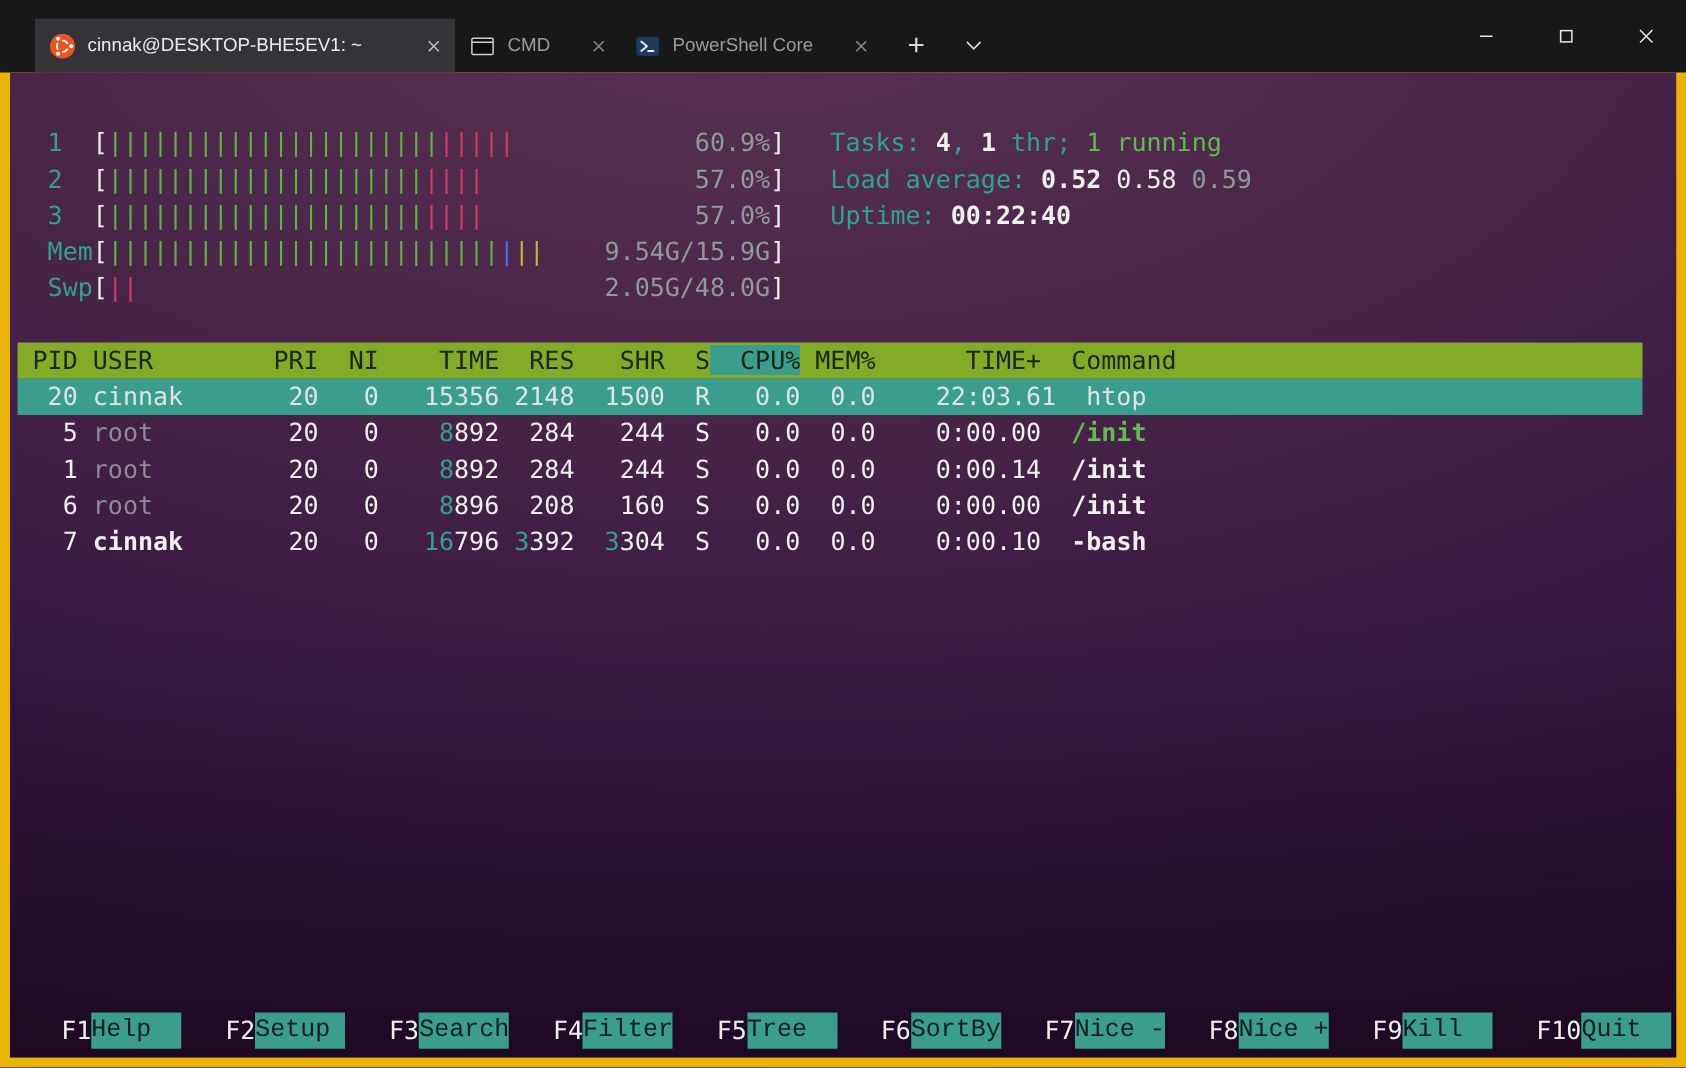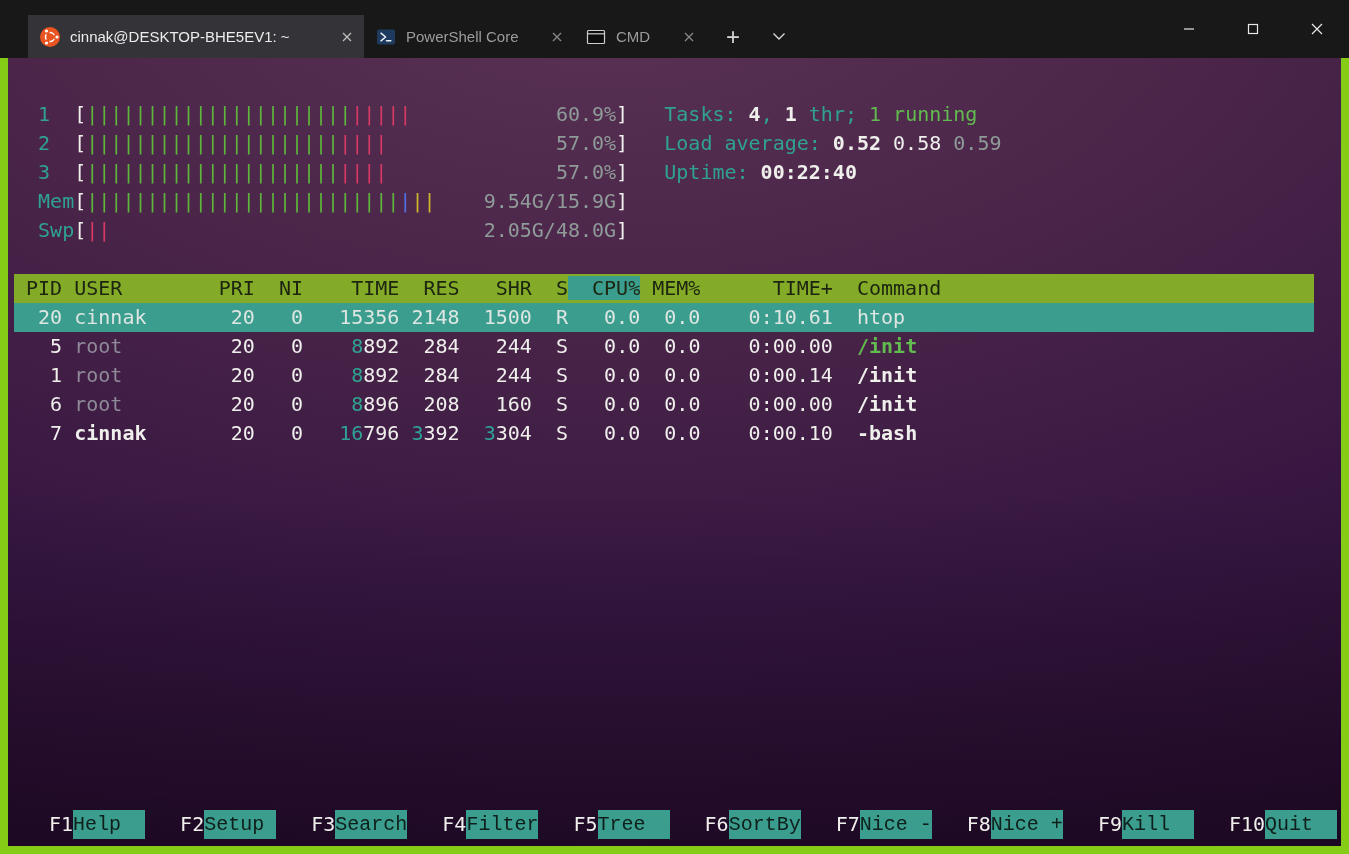--- a/index.html
+++ b/index.html
@@ -1,16 +1,16 @@
 <!DOCTYPE html>
 <html style="--teal: #2fa293; --teal_bg: #3a9d8d; --green: #5db53c; --green_text: #61bb4e; --red: #d53a64; --blue: #4f6fe3; --yellow: #cdb62c; --white: #efefec; --dim: #8f9b98; --dim_user: #8f8a99; --header_bg: #83ab28; --header_text: #1d2410; --sel_text: #dde6e2; --bar_label_text: #0f1f1b; --bg_top: #5a3355; --bg_mid: #371741; --bg_bottom: #260c2d;"><head>
 <meta charset="utf-8">
 <style>
   html,body{margin:0;padding:0;background:#0e0a10;}
-  .window{position:relative;width:1349px;height:854px;background:#84cc16;overflow:hidden;
+  .window{position:relative;width:1349px;height:854px;background:#eab308;overflow:hidden;
           font-family:"Liberation Sans",sans-serif;}
   
   .titlebar{position:absolute;top:0;left:0;right:0;height:58px;background:#181818;display:flex;}
   .tabs{display:flex;align-items:flex-end;padding-left:28px;height:58px;}
   .tab{height:43px;display:flex;align-items:center;gap:10px;padding:0 12px;
        color:#9c9c9c;font-size:15px;cursor:default;}
   .tab.active{background:#333338;color:#ececec;}
   .tab-w1{width:312px;}
   .tab-w2{width:186px;}
   .tab-w3{width:108px;}
@@ -69,38 +69,38 @@
           <circle cx="17" cy="10" r="1.6" fill="#fff"></circle>
           <circle cx="6.5" cy="16" r="1.6" fill="#fff"></circle>
           <circle cx="6.5" cy="4" r="1.6" fill="#fff"></circle>
         </svg>
         <span class="tabtitle">cinnak@DESKTOP-BHE5EV1: ~</span>
         <svg class="tabclose" width="10" height="10" viewBox="0 0 10 10">
           <path d="M1 1 L9 9 M9 1 L1 9" stroke="#d8d8d8" stroke-width="1.3"></path>
         </svg>
       </div>
 
+      <div class="tab tab-w3">
+        <svg class="tabicon" width="20" height="20" viewBox="0 0 20 20">
+          <rect x="1.5" y="3.5" width="17" height="13" rx="1" fill="#0c0c0c" stroke="#cfcfcf" stroke-width="1.2"></rect>
+          <line x1="1.5" y1="6.8" x2="18.5" y2="6.8" stroke="#cfcfcf" stroke-width="1.2"></line>
+        </svg>
+        <span class="tabtitle">CMD</span>
+        <svg class="tabclose" width="10" height="10" viewBox="0 0 10 10">
+          <path d="M1 1 L9 9 M9 1 L1 9" stroke="#9c9c9c" stroke-width="1.3"></path>
+        </svg>
+      </div>
+
       <div class="tab tab-w2">
         <svg class="tabicon" width="20" height="20" viewBox="0 0 20 20">
           <rect x="1" y="2.5" width="18" height="15" rx="2" fill="#1e3a5f"></rect>
           <path d="M5 6.2 L9.6 10 L5 13.8" fill="none" stroke="#e8eef5" stroke-width="1.5" stroke-linecap="round" stroke-linejoin="round"></path>
           <line x1="10.5" y1="13.8" x2="14.8" y2="13.8" stroke="#e8eef5" stroke-width="1.5" stroke-linecap="round"></line>
         </svg>
         <span class="tabtitle">PowerShell Core</span>
-        <svg class="tabclose" width="10" height="10" viewBox="0 0 10 10">
-          <path d="M1 1 L9 9 M9 1 L1 9" stroke="#9c9c9c" stroke-width="1.3"></path>
-        </svg>
-      </div>
-
-      <div class="tab tab-w3">
-        <svg class="tabicon" width="20" height="20" viewBox="0 0 20 20">
-          <rect x="1.5" y="3.5" width="17" height="13" rx="1" fill="#0c0c0c" stroke="#cfcfcf" stroke-width="1.2"></rect>
-          <line x1="1.5" y1="6.8" x2="18.5" y2="6.8" stroke="#cfcfcf" stroke-width="1.2"></line>
-        </svg>
-        <span class="tabtitle">CMD</span>
         <svg class="tabclose" width="10" height="10" viewBox="0 0 10 10">
           <path d="M1 1 L9 9 M9 1 L1 9" stroke="#9c9c9c" stroke-width="1.3"></path>
         </svg>
       </div>
 
       <div class="newtab">
         <span>+</span>
       </div>
       <div class="dropdown">
         <svg width="14" height="9" viewBox="0 0 14 9">
@@ -130,21 +130,21 @@
 
   <div class="term">
     <div class="screen">
         <div class="tline"><span class="c-teal">  1  </span><span class="c-white">[</span><span class="c-green">||||||||||||||||||||||</span><span class="c-red">|||||</span><span>            </span><span class="c-dim">60.9%</span><span class="c-white">]</span><span>   </span><span class="c-teal">Tasks: </span><span class="c-bold">4</span><span class="c-teal">, </span><span class="c-bold">1</span><span class="c-teal"> thr</span><span class="c-teal">; </span><span class="c-greent">1</span><span class="c-greent"> running</span></div>
         <div class="tline"><span class="c-teal">  2  </span><span class="c-white">[</span><span class="c-green">|||||||||||||||||||||</span><span class="c-red">||||</span><span>              </span><span class="c-dim">57.0%</span><span class="c-white">]</span><span>   </span><span class="c-teal">Load average: </span><span class="c-bold">0.52 </span><span class="c-white">0.58 </span><span class="c-dim">0.59</span></div>
         <div class="tline"><span class="c-teal">  3  </span><span class="c-white">[</span><span class="c-green">|||||||||||||||||||||</span><span class="c-red">||||</span><span>              </span><span class="c-dim">57.0%</span><span class="c-white">]</span><span>   </span><span class="c-teal">Uptime: </span><span class="c-bold">00:22:40</span></div>
         <div class="tline"><span class="c-teal">  Mem</span><span class="c-white">[</span><span class="c-green">||||||||||||||||||||||||||</span><span class="c-blue">|</span><span class="c-yellow">||</span><span>    </span><span class="c-dim">9.54G/15.9G</span><span class="c-white">]</span></div>
         <div class="tline"><span class="c-teal">  Swp</span><span class="c-white">[</span><span class="c-red">||</span><span>                               </span><span class="c-dim">2.05G/48.0G</span><span class="c-white">]</span></div>
         <div class="tline"></div>
         <div class="tline hdr"><span> PID </span><span>USER      </span><span>  PRI</span><span>  NI</span><span>    TIME</span><span>  RES</span><span>   SHR</span><span>  S</span><span class="sort">  CPU%</span><span> MEM%</span><span>      TIME+</span><span>  Command</span></div>
-        <div class="tline sel"><span>  20 </span><span>cinnak    </span><span>   20</span><span>   0</span><span>   15356</span><span> 2148</span><span>  1500</span><span>  R</span><span>   0.0</span><span>  0.0</span><span>    0:10.61</span><span>  htop</span></div>
+        <div class="tline sel"><span>  20 </span><span>cinnak    </span><span>   20</span><span>   0</span><span>   15356</span><span> 2148</span><span>  1500</span><span>  R</span><span>   0.0</span><span>  0.0</span><span>    22:03.61</span><span>  htop</span></div>
         <div class="tline"><span class="c-white">   5 </span><span class="c-user">root      </span><span class="c-white">   20</span><span class="c-white">   0</span><span>    </span><span class="c-teal">8</span><span class="c-white">892</span><span class="c-white">  284</span><span class="c-white">   244</span><span class="c-white">  S</span><span class="c-white">   0.0</span><span class="c-white">  0.0</span><span class="c-white">    0:00.00</span><span class="c-greent b">  /init</span></div>
         <div class="tline"><span class="c-white">   1 </span><span class="c-user">root      </span><span class="c-white">   20</span><span class="c-white">   0</span><span>    </span><span class="c-teal">8</span><span class="c-white">892</span><span class="c-white">  284</span><span class="c-white">   244</span><span class="c-white">  S</span><span class="c-white">   0.0</span><span class="c-white">  0.0</span><span class="c-white">    0:00.14</span><span class="c-white b">  /init</span></div>
         <div class="tline"><span class="c-white">   6 </span><span class="c-user">root      </span><span class="c-white">   20</span><span class="c-white">   0</span><span>    </span><span class="c-teal">8</span><span class="c-white">896</span><span class="c-white">  208</span><span class="c-white">   160</span><span class="c-white">  S</span><span class="c-white">   0.0</span><span class="c-white">  0.0</span><span class="c-white">    0:00.00</span><span class="c-white b">  /init</span></div>
         <div class="tline"><span class="c-white">   7 </span><span class="c-white b">cinnak    </span><span class="c-white">   20</span><span class="c-white">   0</span><span>   </span><span class="c-teal">16</span><span class="c-white">796</span><span> </span><span class="c-teal">3</span><span class="c-white">392</span><span>  </span><span class="c-teal">3</span><span class="c-white">304</span><span class="c-white">  S</span><span class="c-white">   0.0</span><span class="c-white">  0.0</span><span class="c-white">    0:00.10</span><span class="c-white b">  -bash</span></div>
       </div>
     <div class="fbar"><span class="fitem"><span class="fkey">F1</span><span class="flabel">Help  </span></span><span class="fitem"><span class="fkey">F2</span><span class="flabel">Setup </span></span><span class="fitem"><span class="fkey">F3</span><span class="flabel">Search</span></span><span class="fitem"><span class="fkey">F4</span><span class="flabel">Filter</span></span><span class="fitem"><span class="fkey">F5</span><span class="flabel">Tree  </span></span><span class="fitem"><span class="fkey">F6</span><span class="flabel">SortBy</span></span><span class="fitem"><span class="fkey">F7</span><span class="flabel">Nice -</span></span><span class="fitem"><span class="fkey">F8</span><span class="flabel">Nice +</span></span><span class="fitem"><span class="fkey">F9</span><span class="flabel">Kill  </span></span><span class="fitem"><span class="fkey">F10</span><span class="flabel">Quit  </span></span><span class="ffill"></span></div>
   </div>
 
 </div>
 

